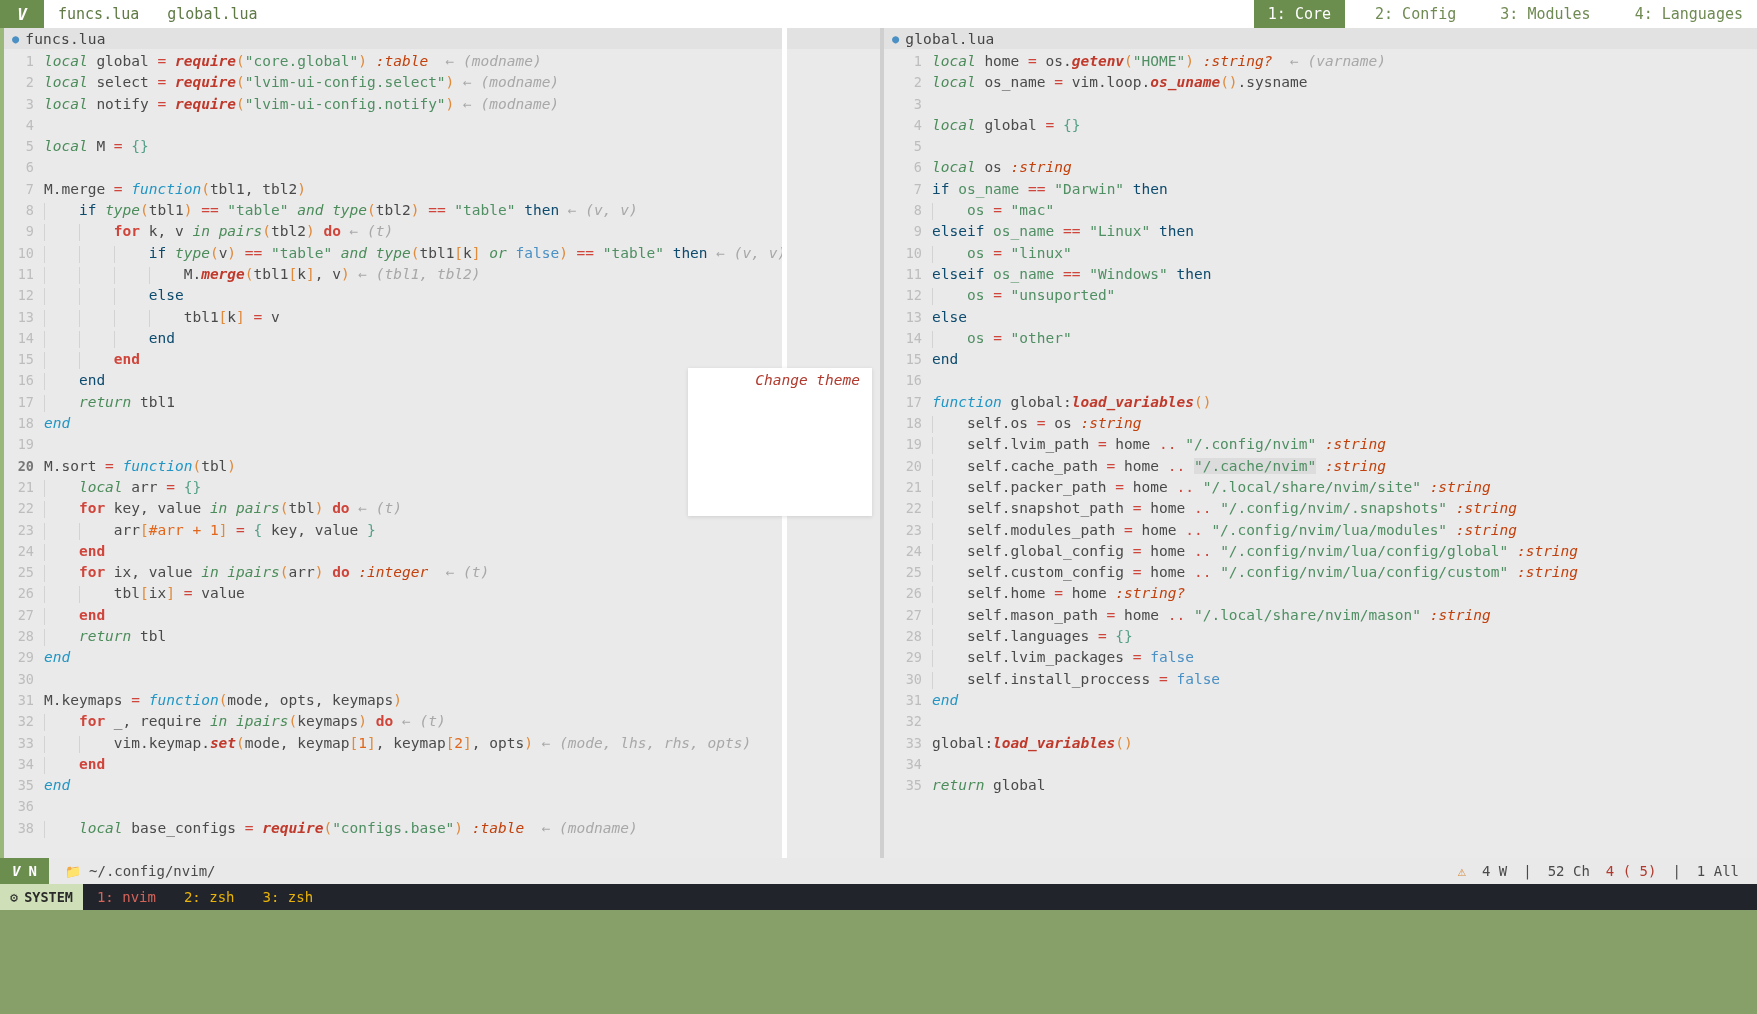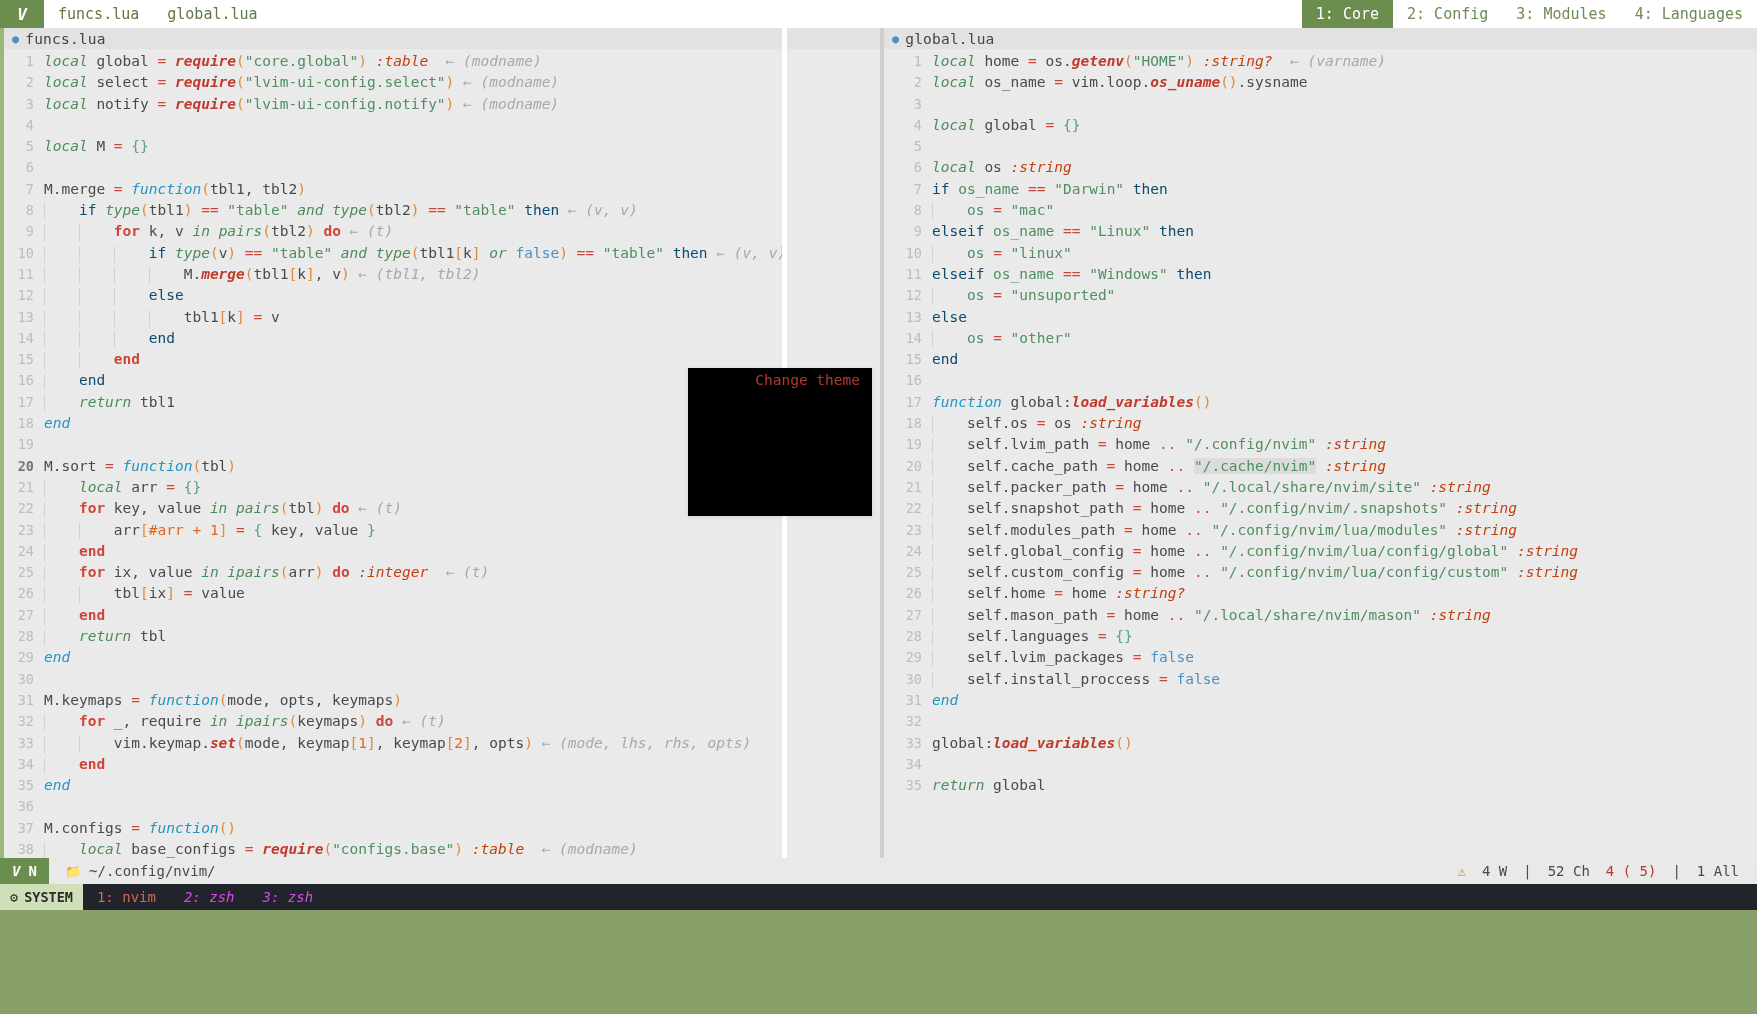--- a/index.html
+++ b/index.html
@@ -15,21 +15,21 @@
   .tabline { position:absolute; left:0; top:0; width:1757px; height:28px;
              background:#ffffff; display:flex; align-items:stretch; }
   .vlogo { width:44px; background:#6b8e4e; color:#ffffff; display:flex;
            align-items:center; justify-content:center; font-weight:bold;
            font-style:italic; font-size:16px; }
   .tab-left { display:flex; align-items:center; background:#ffffff; }
   .tab-left .t { color:#5f7a45; font-size:15px; padding:0 14px; line-height:28px; }
   .tab-fill { flex:1; background:#ffffff; }
   .tab-right { display:flex; align-items:stretch; background:#ffffff; }
   .tab-right .t { color:#6f8a52; font-size:15px; padding:0 14px; line-height:28px;
-                  display:flex; align-items:center; }
+                  display:flex; align-items:center;margin-left:16px; }
   .tab-right .t.active { background:#6b8e4e; color:#ffffff; }
 
   
   .panes { position:absolute; left:0; top:28px; width:1757px; height:830px; display:flex; }
   .pane { position:relative; height:830px; background:#eaeaea; overflow:hidden; }
   .pane.left  { width:880px; border-left:4px solid #9ab87a; }
   .pane.right { width:877px; border-left:4px solid #cfcfcf; }
 
   .winbar { height:21px; background:#e2e2e2; display:flex; align-items:center;
             padding-left:8px; gap:6px; }
@@ -59,21 +59,21 @@
   .op   { color:#d0453b; }
   .par  { color:#e08a3c; }
   .hint { color:#a8a8a8; font-style:italic; }
   .typ  { color:#c2410c; font-style:italic; }
   .bool { color:#4a90c4; }
   .tbl  { color:#55a089; }
   .srch { background:#dcdcdc; }
 
   
   .popup { position:absolute; left:688px; top:368px; width:184px; height:148px;
-           background:#000000; box-shadow:0 1px 4px rgba(0,0,0,.12); z-index:40; }
+           background:#ffffff; box-shadow:0 1px 4px rgba(0,0,0,.12); z-index:40;font-style:italic; }
   .popup .ptitle { color:#b03a2e; font-size:14.5px; text-align:right;
                    padding:4px 12px 0 0; }
   .popup .pitems { margin-top:26px; }
   .popup .pitem { height:21.3px; line-height:21.3px; color:#6f8a52;
                   font-size:14.5px; padding-left:8px; white-space:pre; }
   .popup .pitem.sel { background:#e8e8e8; }
   .popup .pitem .curs { background:#e8923c; color:#2a2a2a; }
 
   
   .popup-sb { position:absolute; left:782px; top:28px; width:5px; height:830px;
@@ -98,21 +98,21 @@
   .st-right .all { color:#4a4a4a; }
 
   
   .tmux { position:absolute; left:0; top:884px; width:1757px; height:26px;
           background:#21252b; display:flex; align-items:center; }
   .tmux .sess { background:#cfe0b8; color:#2a2a2a; height:26px; display:flex;
                 align-items:center; gap:6px; padding:0 10px; font-size:13.5px;
                 font-weight:bold; }
   .tmux .win { padding:0 14px; font-size:14px; }
   .tmux .win.active { color:#d4635a; }
-  .tmux .win.idle { color:#d946ef;font-style:italic; }
+  .tmux .win.idle { color:#eab308; }
 
   .bottomfill { position:absolute; left:0; top:910px; width:1757px; height:104px;
                 background:#87a06a; }
 </style>
 </head>
 <body>
 
 <div id="app">
 
   <div class="tabline">
@@ -167,21 +167,20 @@
           <div class="ln"><span class="num">27</span><span class="txt"><span class="ind">&nbsp;&nbsp;&nbsp;&nbsp;</span><span class="kw2">end</span></span></div>
           <div class="ln"><span class="num">28</span><span class="txt"><span class="ind">&nbsp;&nbsp;&nbsp;&nbsp;</span><span class="loc">return </span><span class="id">tbl</span></span></div>
           <div class="ln"><span class="num">29</span><span class="txt"><span class="fn">end</span></span></div>
           <div class="ln"><span class="num">30</span><span class="txt"></span></div>
           <div class="ln"><span class="num">31</span><span class="txt"><span class="id">M.keymaps </span><span class="op">= </span><span class="fn">function</span><span class="par">(</span><span class="id">mode, opts, keymaps</span><span class="par">)</span></span></div>
           <div class="ln"><span class="num">32</span><span class="txt"><span class="ind">&nbsp;&nbsp;&nbsp;&nbsp;</span><span class="kw2">for </span><span class="id">_, require </span><span class="loc">in </span><span class="loc">ipairs</span><span class="par">(</span><span class="id">keymaps</span><span class="par">)</span><span class="kw2"> do</span><span class="hint"> ← (t)</span></span></div>
           <div class="ln"><span class="num">33</span><span class="txt"><span class="ind">&nbsp;&nbsp;&nbsp;&nbsp;</span><span class="ind">&nbsp;&nbsp;&nbsp;&nbsp;</span><span class="id">vim.keymap.</span><span class="fnc">set</span><span class="par">(</span><span class="id">mode, keymap</span><span class="par">[</span><span class="num2">1</span><span class="par">]</span><span class="id">, keymap</span><span class="par">[</span><span class="num2">2</span><span class="par">]</span><span class="id">, opts</span><span class="par">)</span><span class="hint"> ← (mode, lhs, rhs, opts)</span></span></div>
           <div class="ln"><span class="num">34</span><span class="txt"><span class="ind">&nbsp;&nbsp;&nbsp;&nbsp;</span><span class="kw2">end</span></span></div>
           <div class="ln"><span class="num">35</span><span class="txt"><span class="fn">end</span></span></div>
           <div class="ln"><span class="num">36</span><span class="txt"></span></div>
-          <div class="ln"><span class="num">37</span><span class="txt"><span class="id">M.configs </span><span class="op">= </span><span class="fn">function</span><span class="par">()</span></span></div>
           <div class="ln"><span class="num">38</span><span class="txt"><span class="ind">&nbsp;&nbsp;&nbsp;&nbsp;</span><span class="loc">local </span><span class="id">base_configs </span><span class="op">= </span><span class="fnc">require</span><span class="par">(</span><span class="str">"configs.base"</span><span class="par">)</span><span class="typ"> :table</span><span class="hint">  ← (modname)</span></span></div>
         </div>
     </div>
 
     <div class="pane right">
       <div class="winbar">
         <span class="mooni">●</span>
         <span class="wbname">global.lua</span>
       </div>
       <div class="code" id="right-code">

